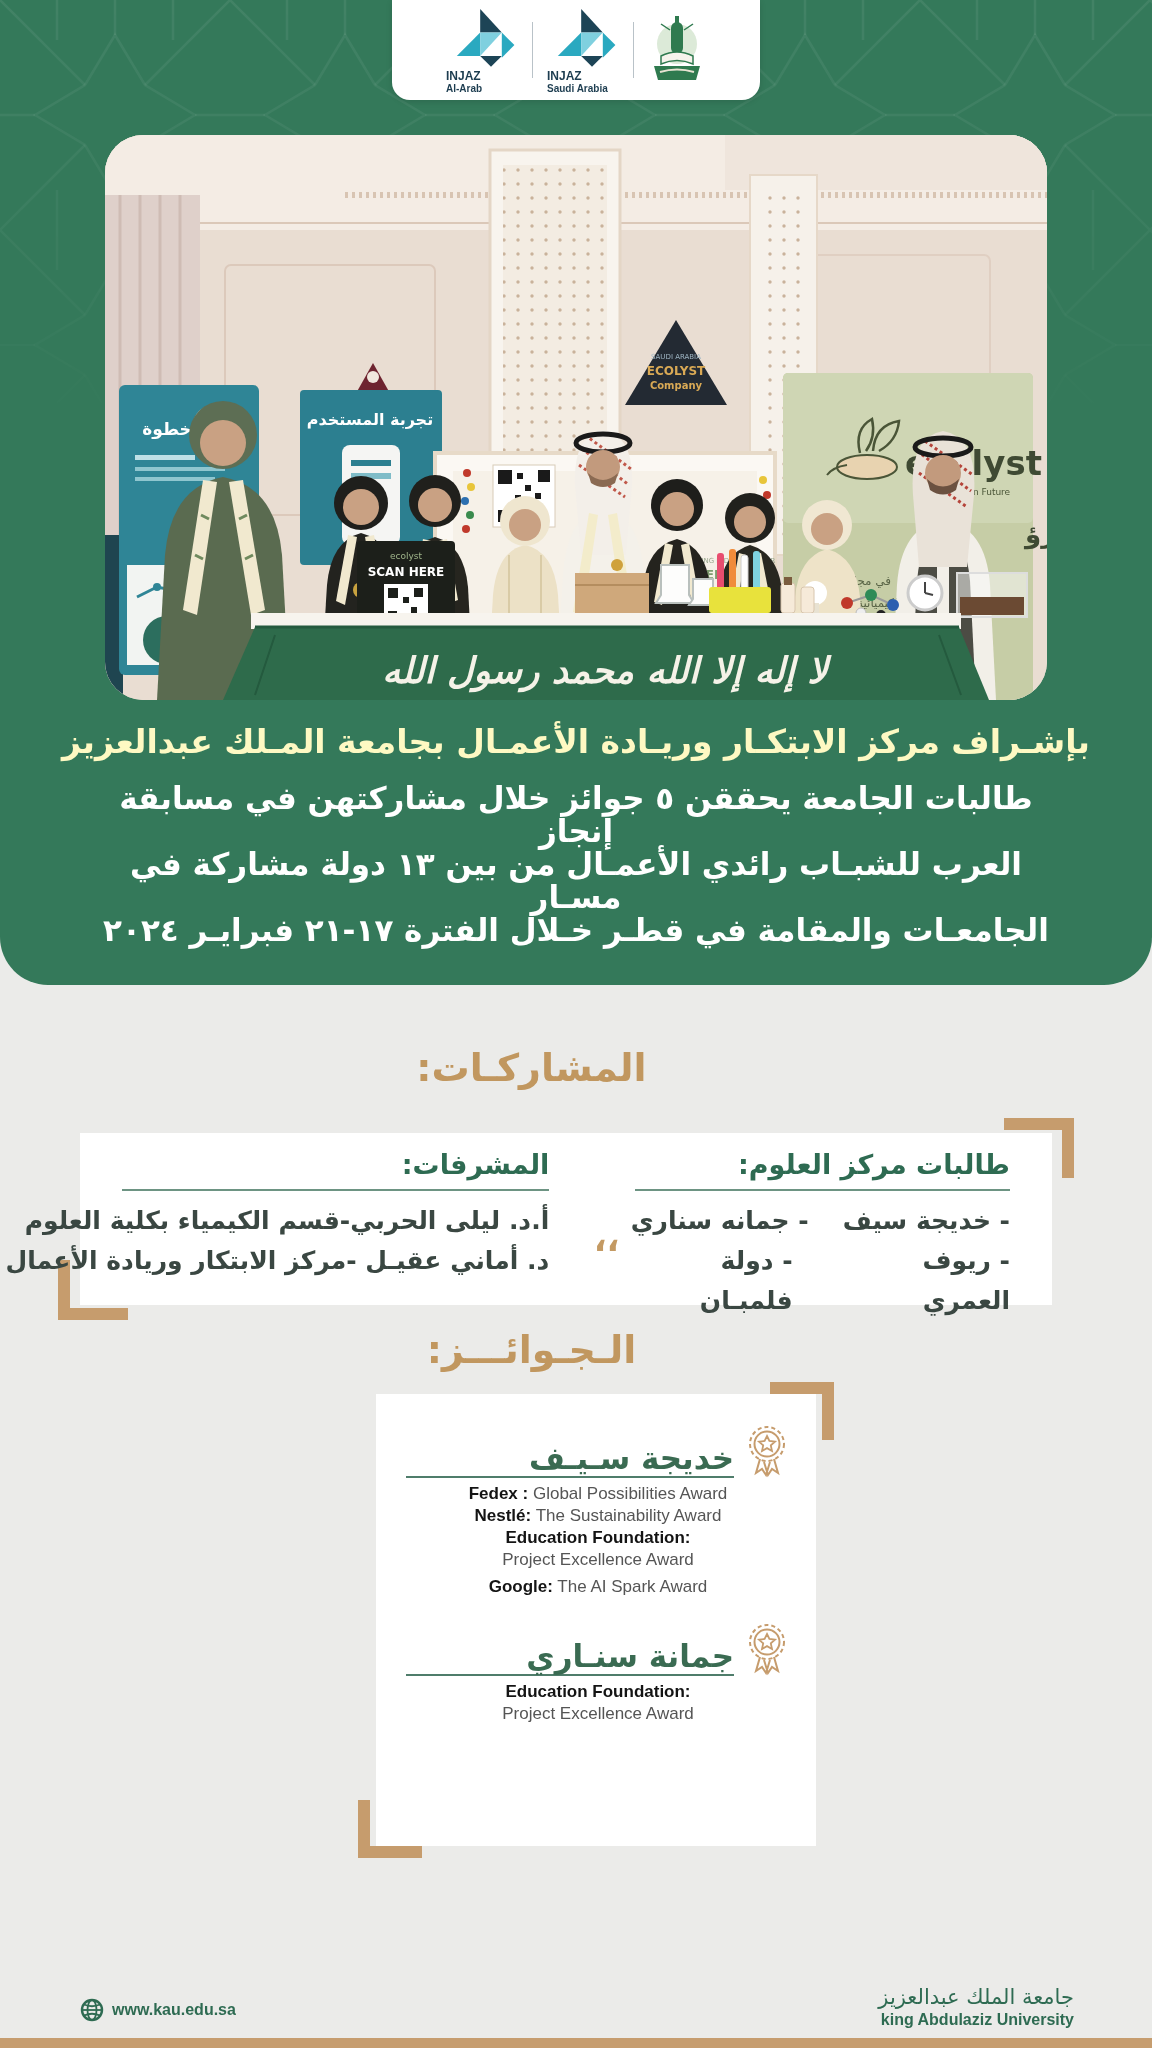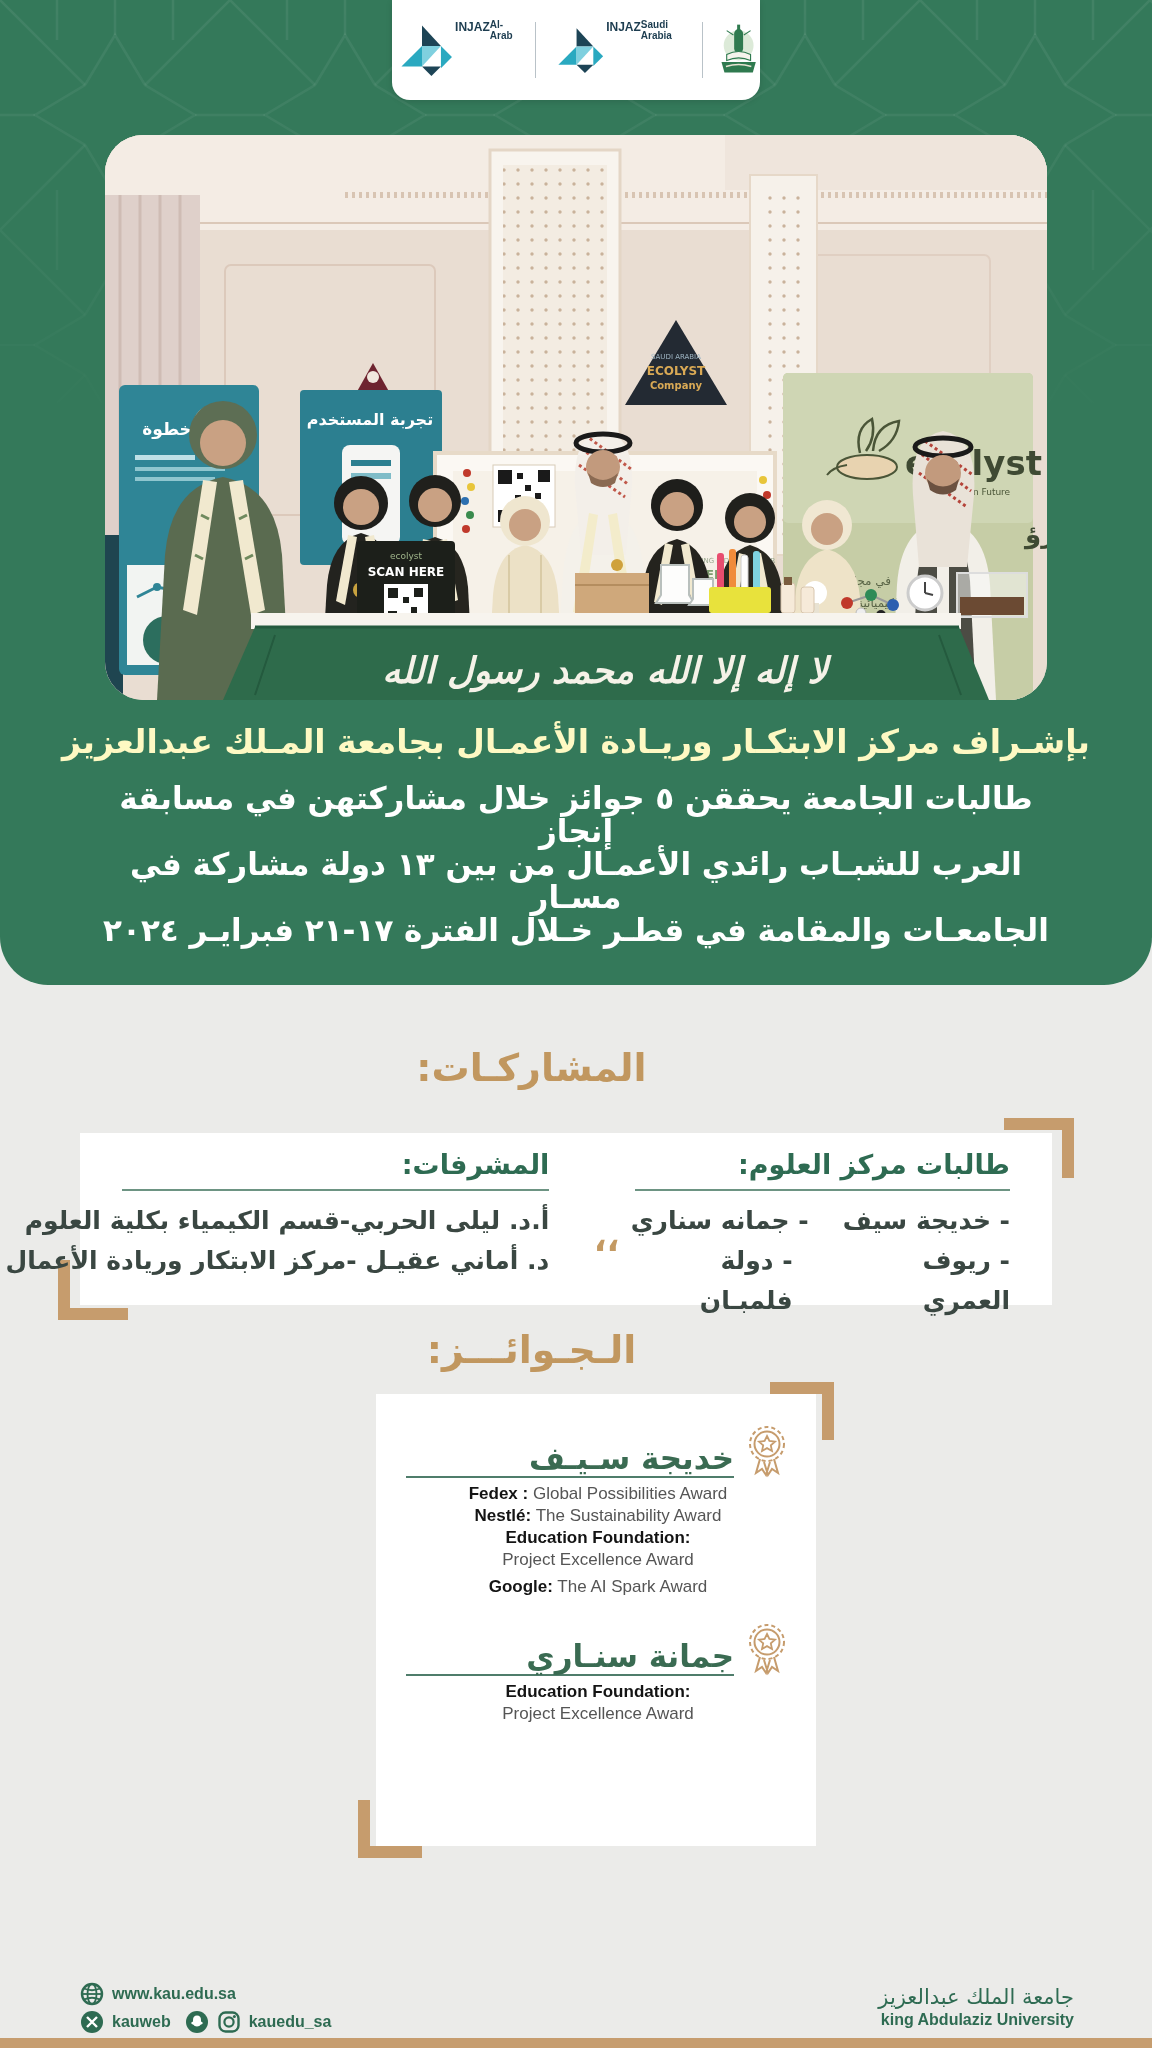--- a/index.html
+++ b/index.html
@@ -8,21 +8,21 @@
 
   
   .hero{position:absolute;left:0;top:0;width:1152px;height:985px;
         background:#34795a;border-radius:0 0 48px 48px;}
   .hero-pattern{position:absolute;left:0;top:0;pointer-events:none;}
 
   .logo-tab{position:absolute;left:50%;transform:translateX(-50%);top:0;
         width:368px;height:100px;background:#ffffff;border-radius:0 0 18px 18px;
         display:flex;align-items:center;justify-content:center;gap:14px;
         box-shadow:0 2px 6px rgba(0,0,0,.12);}
-  .logo-item{display:flex;flex-direction:row;align-items:flex-start;}
+  .logo-item{display:flex;flex-direction:column;align-items:flex-start;}
   .logo-word{font-family:"Liberation Sans",sans-serif;font-weight:bold;
         color:#1d3d50;font-size:12px;line-height:13px;margin-top:2px;}
   .logo-sub{font-family:"Liberation Sans",sans-serif;font-weight:bold;
         color:#1d3d50;font-size:10px;line-height:11px;}
   .logo-divider{width:1px;height:56px;background:#b9c2c8;}
 
   .photo-frame{position:absolute;left:105px;top:135px;width:942px;height:565px;
         border-radius:38px;overflow:hidden;background:#e9ded4;}
 
   .supervision{position:absolute;left:0;top:722px;width:1152px;text-align:center;
@@ -70,21 +70,21 @@
         border-bottom:2px solid #4f7d6b;}
   .awards-lines{direction:ltr;text-align:center;margin-top:5px;
         font-family:"Liberation Sans",sans-serif;font-size:17px;line-height:22px;}
   .brand{font-weight:bold;color:#141414;}
   .award-text{color:#555555;}
 
   
   .footer-left{position:absolute;left:80px;top:1980px;}
   .f-row{display:flex;align-items:center;gap:8px;height:28px;
         font-family:"Liberation Sans",sans-serif;font-weight:bold;
-        color:#2e6b52;font-size:16px;}
+        color:#2e6b52;font-size:16px;margin-top:16px;}
   .footer-right{position:absolute;right:78px;top:1984px;text-align:right;}
   .uni-ar{direction:rtl;color:#2e6b52;font-size:21px;line-height:26px;}
   .uni-en{font-family:"Liberation Sans",sans-serif;font-weight:bold;
         color:#2e6b52;font-size:16px;line-height:20px;}
   .gold-bar{position:absolute;left:0;top:2038px;width:1152px;height:10px;background:#c69d6f;}
 </style>
 </head>
 <body>
 
 <div class="page">

